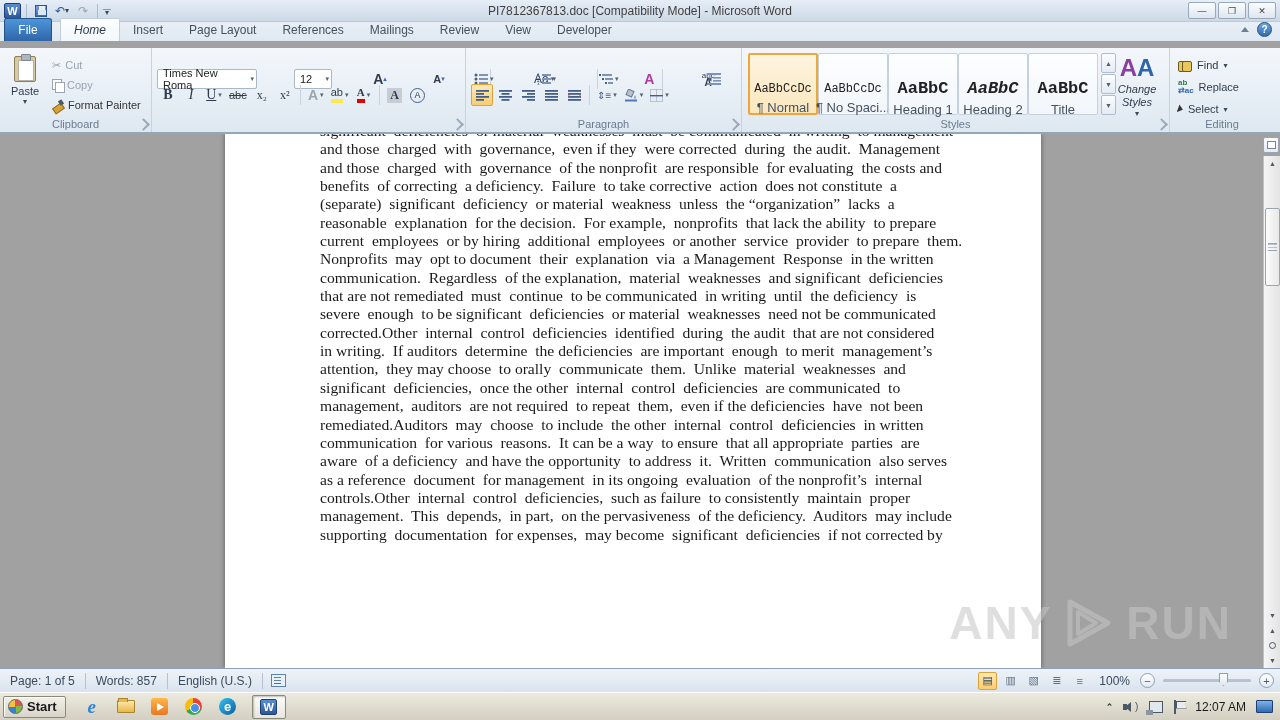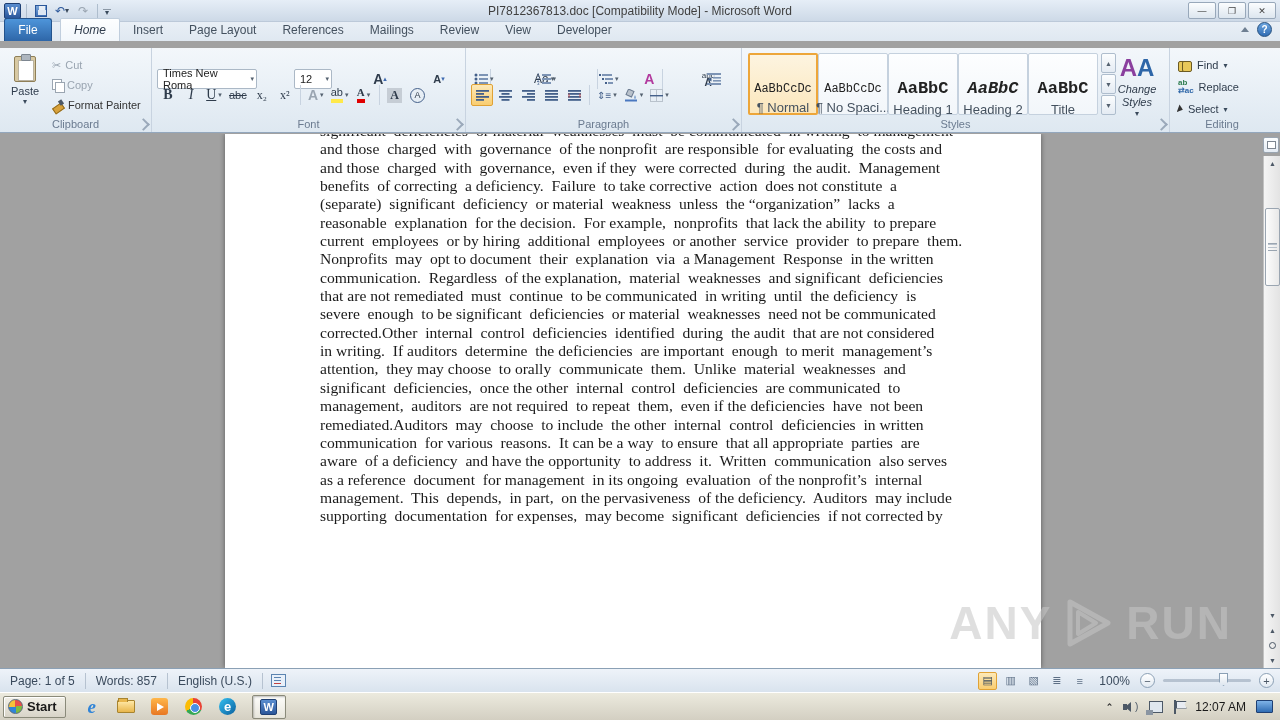--- a/index.html
+++ b/index.html
@@ -325,21 +325,20 @@
           <span class="dd">▾</span>
       </div>
       <div class="vsep"></div>
       <div class="sbtn">
           <span class="shadedA">A</span>
         </div>
       <div class="sbtn">
           <span class="circleA">A</span>
         </div>
     </div>
-    <div class="rgroup-label">Font</div>
     <div class="launcher"></div>
   </div>
 
   <div class="rgroup" style="left:466px;width:276px;">
     <div class="rrow r1">
       <div class="sbtn">
         <svg class="micon" width="14" height="12">
             <circle cx="2" cy="2" r="1.5" fill="#44608a"></circle>
             <circle cx="2" cy="6" r="1.5" fill="#44608a"></circle>
             <circle cx="2" cy="10" r="1.5" fill="#44608a"></circle>
@@ -526,39 +525,40 @@
       </div>
     </div>
     <div class="rgroup-label">Editing</div>
   </div>
 </div>
 
 <div class="docarea">
   <div class="page">
     <div class="doc-text">
         <div class="doc-line">significant  deficiencies  or material  weaknesses  must  be communicated  in writing  to management</div>
+        <div class="doc-line">and those  charged  with  governance,  even if they  were corrected  during  the audit.  Management</div>
         <div class="doc-line">and those  charged  with  governance  of the nonprofit  are responsible  for evaluating  the costs and</div>
-        <div class="doc-line">and those  charged  with  governance,  even if they  were corrected  during  the audit.  Management</div>
         <div class="doc-line">benefits  of correcting  a deficiency.  Failure  to take corrective  action  does not constitute  a</div>
         <div class="doc-line">(separate)  significant  deficiency  or material  weakness  unless  the “organization”  lacks  a</div>
         <div class="doc-line">reasonable  explanation  for the decision.  For example,  nonprofits  that lack the ability  to prepare</div>
         <div class="doc-line">current  employees  or by hiring  additional  employees  or another  service  provider  to prepare  them.</div>
         <div class="doc-line">Nonprofits  may  opt to document  their  explanation  via  a Management  Response  in the written</div>
         <div class="doc-line">communication.  Regardless  of the explanation,  material  weaknesses  and significant  deficiencies</div>
         <div class="doc-line">that are not remediated  must  continue  to be communicated  in writing  until  the deficiency  is</div>
         <div class="doc-line">severe  enough  to be significant  deficiencies  or material  weaknesses  need not be communicated</div>
         <div class="doc-line">corrected.Other  internal  control  deficiencies  identified  during  the audit  that are not considered</div>
         <div class="doc-line">in writing.  If auditors  determine  the deficiencies  are important  enough  to merit  management’s</div>
         <div class="doc-line">attention,  they may choose  to orally  communicate  them.  Unlike  material  weaknesses  and</div>
         <div class="doc-line">significant  deficiencies,  once the other  internal  control  deficiencies  are communicated  to</div>
         <div class="doc-line">management,  auditors  are not required  to repeat  them,  even if the deficiencies  have  not been</div>
         <div class="doc-line">remediated.Auditors  may  choose  to include  the other  internal  control  deficiencies  in written</div>
         <div class="doc-line">communication  for various  reasons.  It can be a way  to ensure  that all appropriate  parties  are</div>
         <div class="doc-line">aware  of a deficiency  and have the opportunity  to address  it.  Written  communication  also serves</div>
         <div class="doc-line">as a reference  document  for management  in its ongoing  evaluation  of the nonprofit’s  internal</div>
+        <div class="doc-line">controls.Other  internal  control  deficiencies,  such as failure  to consistently  maintain  proper</div>
         <div class="doc-line">management.  This  depends,  in part,  on the pervasiveness  of the deficiency.  Auditors  may include</div>
         <div class="doc-line">supporting  documentation  for expenses,  may become  significant  deficiencies  if not corrected by</div>
       </div>
   </div>
 
   <div class="watermark">
     <span class="wm-text">ANY</span>
     <svg class="wm-logo" viewBox="0 0 54 50">
       <path d="M8 4 L46 25 L8 46 Z" fill="none" stroke="#c6c6c6" stroke-width="5" stroke-linejoin="round"></path>
       <path d="M16 14 L34 25 L16 36 Z" fill="none" stroke="#c6c6c6" stroke-width="4" stroke-linejoin="round"></path>

